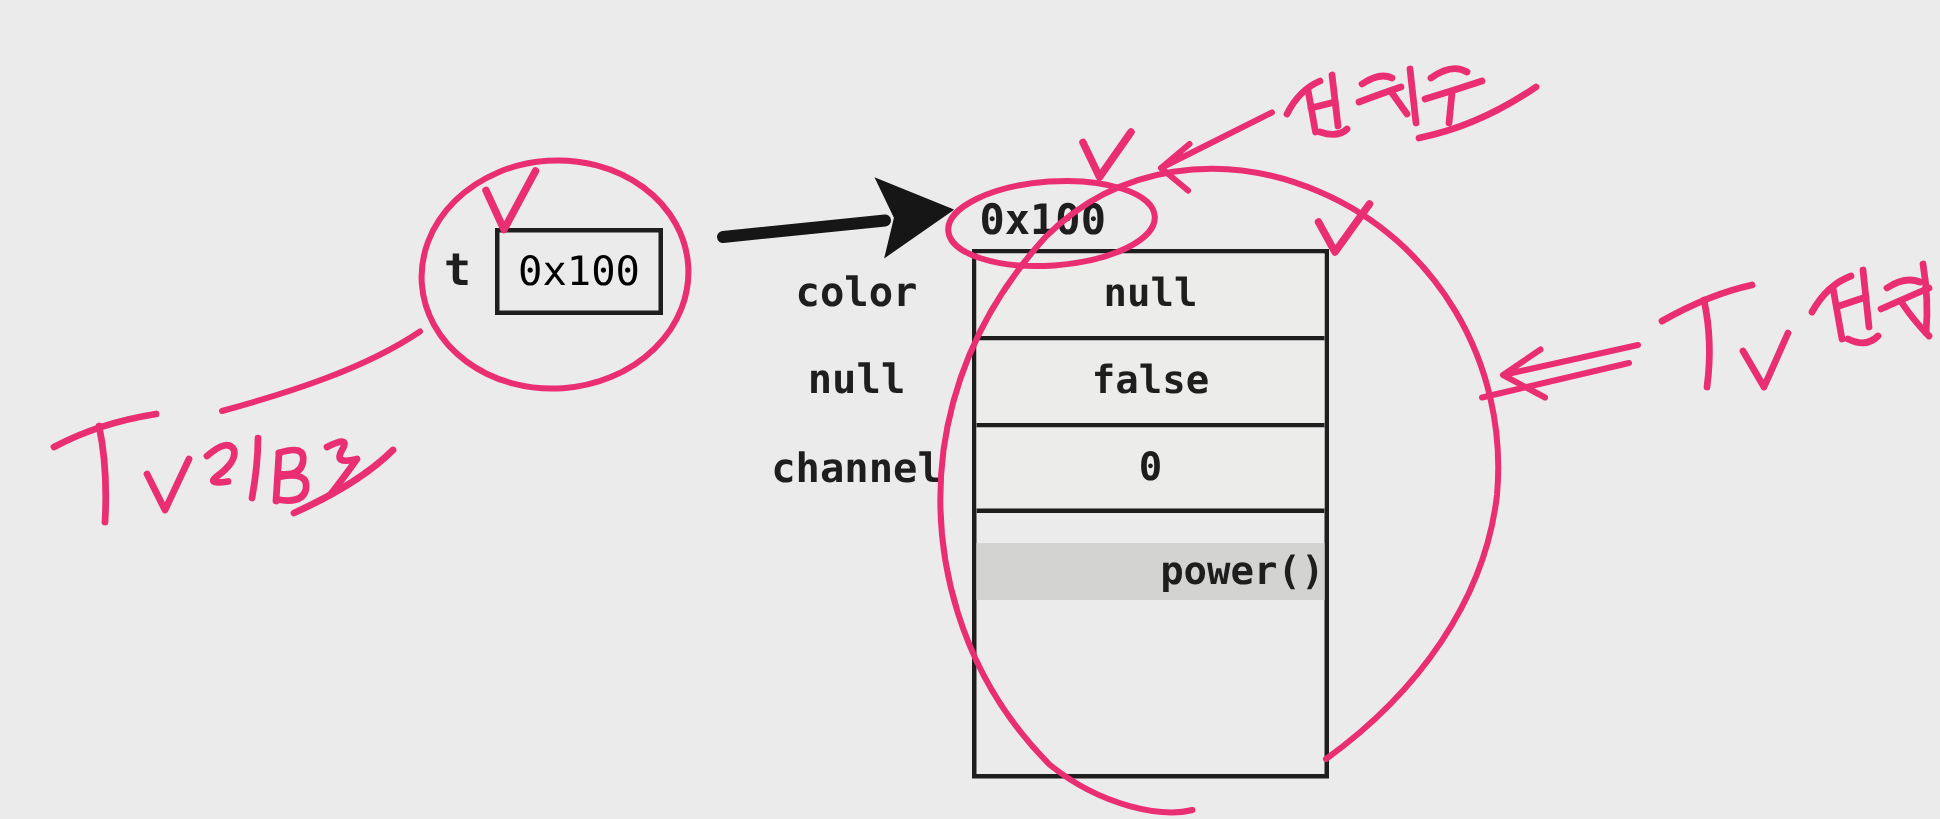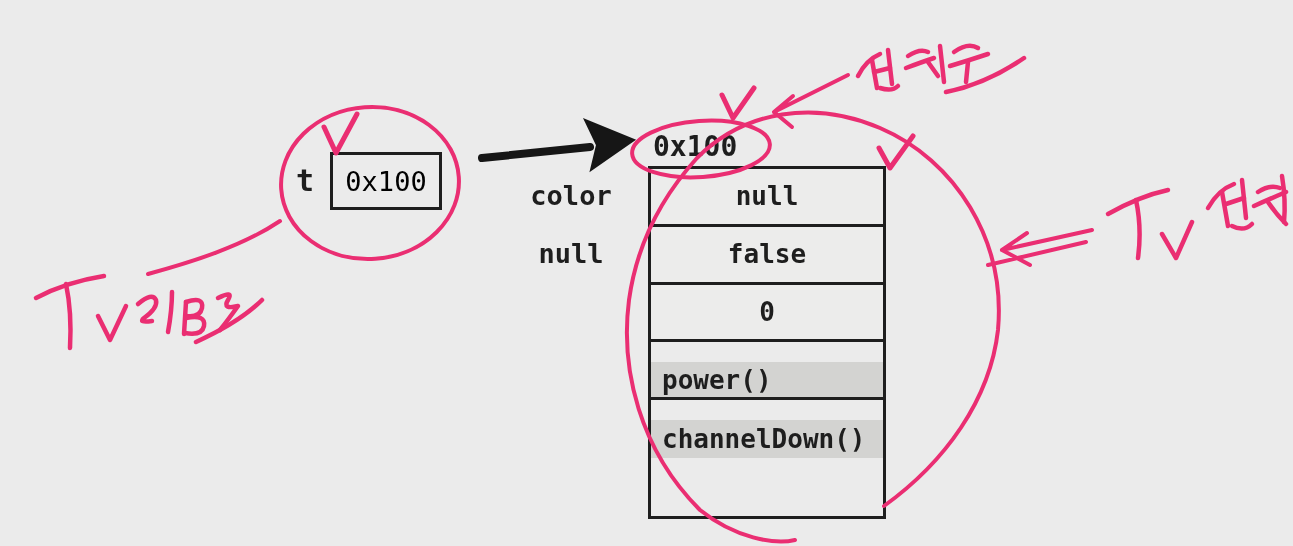--- a/index.html
+++ b/index.html
@@ -26,21 +26,21 @@
 
   .field-labels{position:absolute;left:488px;top:166px;width:166px;height:176px;
                 display:grid;grid-template-rows:repeat(3,1fr);}
   .field-labels span{font-size:27px;display:flex;align-items:center;justify-content:center;}
 
   .obj-table{position:absolute;left:648px;top:166px;width:238px;height:353px;
              border:3px solid var(--border);display:grid;grid-template-rows:repeat(6,1fr);}
   .row{border-bottom:3px solid var(--border);display:flex;align-items:center;overflow:hidden;}
   .row:last-child{border-bottom:none;}
   .value-row{background:var(--row-bg);justify-content:center;}
-  .method-row{background:var(--method-row);justify-content:flex-start;padding-left:11px;margin-top:20px;}
+  .method-row{background:var(--method-row);justify-content:flex-end;padding-left:11px;margin-top:20px;}
   .row span{font-size:26px;white-space:nowrap;}
 
   .overlay{position:absolute;left:0;top:0;width:1293px;height:546px;pointer-events:none;}
   .pink-stroke{stroke:var(--ink);fill:none;stroke-linecap:round;stroke-linejoin:round;}
   .black-ink{stroke:#161616;fill:#161616;}
 
   .hw-text{position:absolute;opacity:0;font-size:40px;color:var(--ink);font-family:"DejaVu Sans",sans-serif;}
   .hw-remote{left:28px;top:268px;width:240px;height:84px;}
   .hw-address{left:850px;top:42px;width:175px;height:60px;}
   .hw-object{left:1100px;top:178px;width:190px;height:92px;}
@@ -53,37 +53,35 @@
   <span class="mono var-name">t</span>
   <div class="var-box">
     <span>0x100</span>
   </div>
 
   <span class="mono obj-address">0x100</span>
 
   <div class="field-labels">
     <span class="mono">color</span>
     <span class="mono">null</span>
+    <span class="mono">channel</span>
   </div>
 
   <div class="obj-table">
     <div class="row value-row">
         <span class="mono">null</span>
       </div>
     <div class="row value-row">
         <span class="mono">false</span>
       </div>
     <div class="row value-row">
         <span class="mono">0</span>
       </div>
     <div class="row method-row">
         <span class="mono">power()</span>
-      </div>
-    <div class="row method-row">
-        <span class="mono">channelDown()</span>
       </div>
   </div>
 
   <span class="hw-text hw-remote">Tv리모컨</span>
   <span class="hw-text hw-address">객체준</span>
   <span class="hw-text hw-object">Tv객체</span>
 
   <svg class="overlay" viewBox="0 0 1293 546">
 
     <g class="black-ink">

